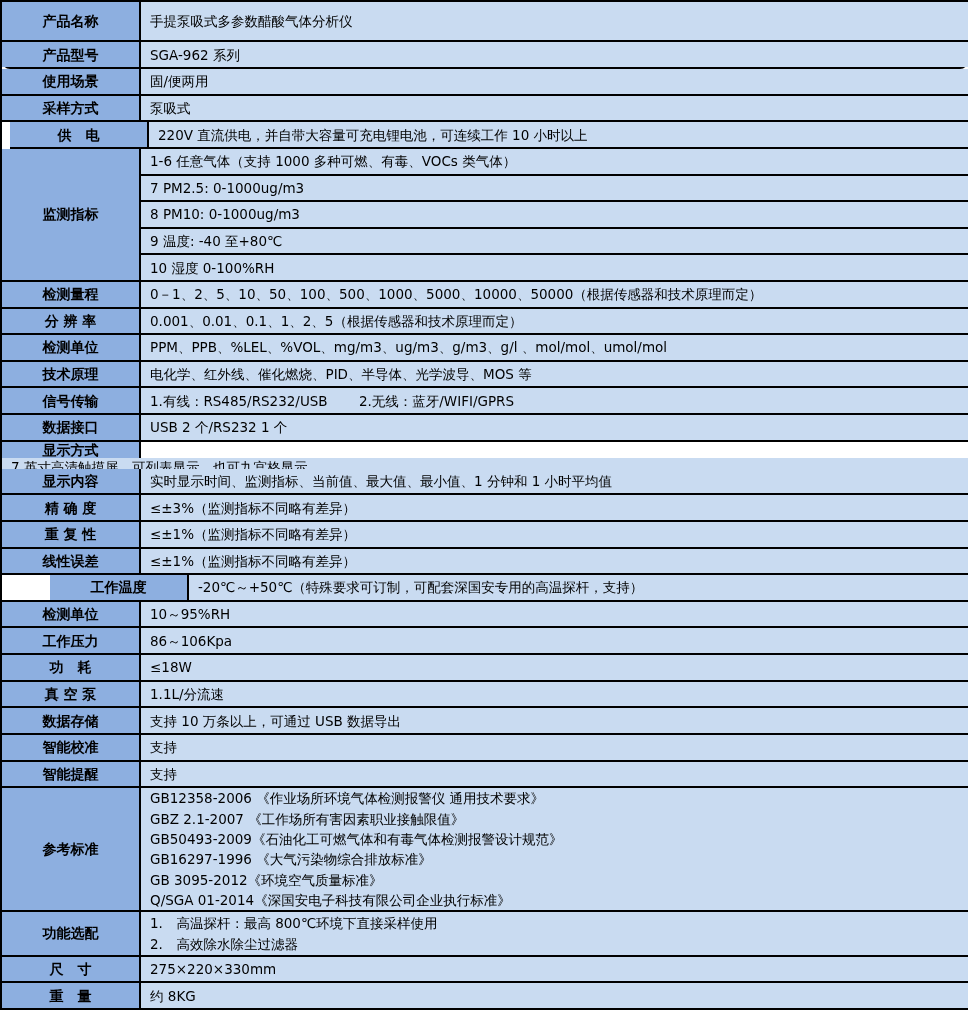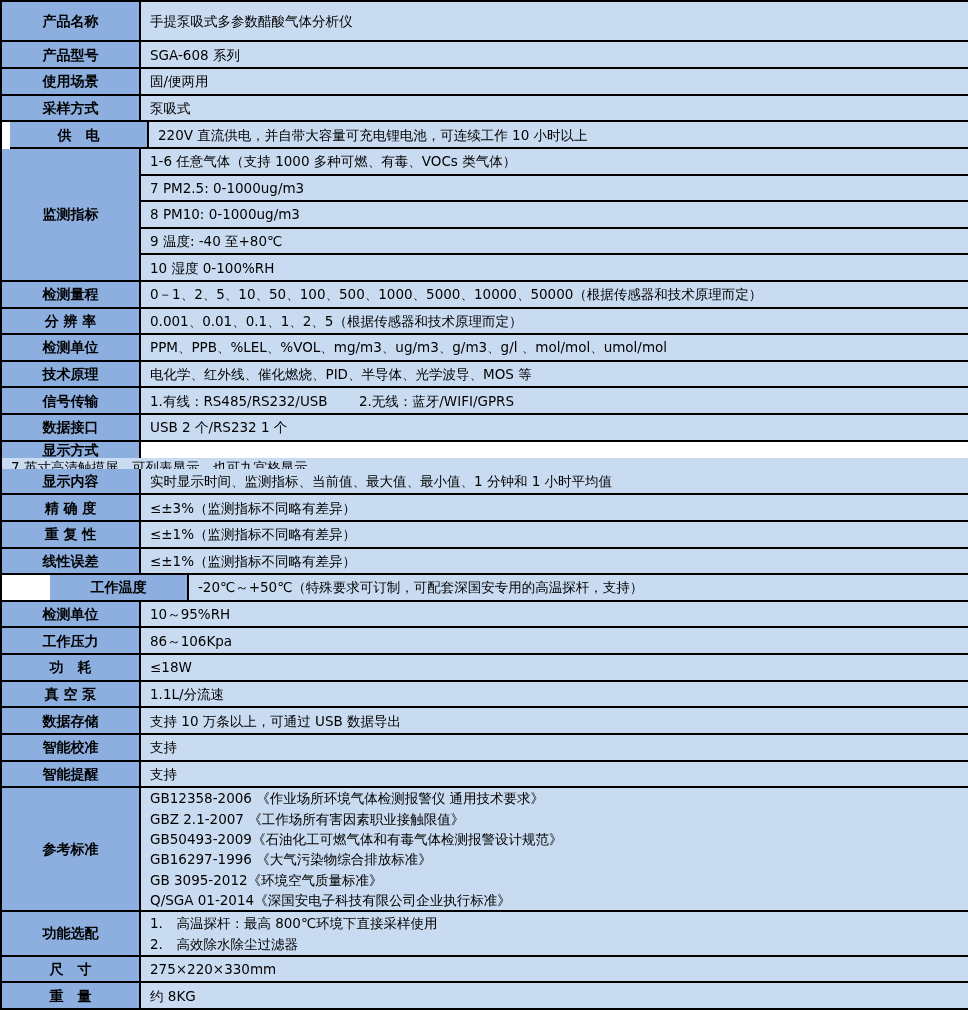--- a/index.html
+++ b/index.html
@@ -69,24 +69,24 @@
 </head>
 <body>
 
 <div class="spec-table" id="spec-table">
     <div class="row" style="height: 41px;">
       <div class="label-cell">产品名称</div>
       <div class="values">
         <div class="value-cell">手提泵吸式多参数醋酸气体分析仪</div>
       </div>
     </div>
-    <div class="row" style="height: 27px;">
+    <div class="row" style="height: 27px; border-radius: 8px;">
       <div class="label-cell">产品型号</div>
       <div class="values">
-        <div class="value-cell">SGA-608 系列</div>
+        <div class="value-cell">SGA-962 系列</div>
       </div>
     </div>
     <div class="row" style="height: 27px;">
       <div class="label-cell">使用场景</div>
       <div class="values">
         <div class="value-cell">固/便两用</div>
       </div>
     </div>
     <div class="row" style="height: 27px;">
       <div class="label-cell">采样方式</div>

